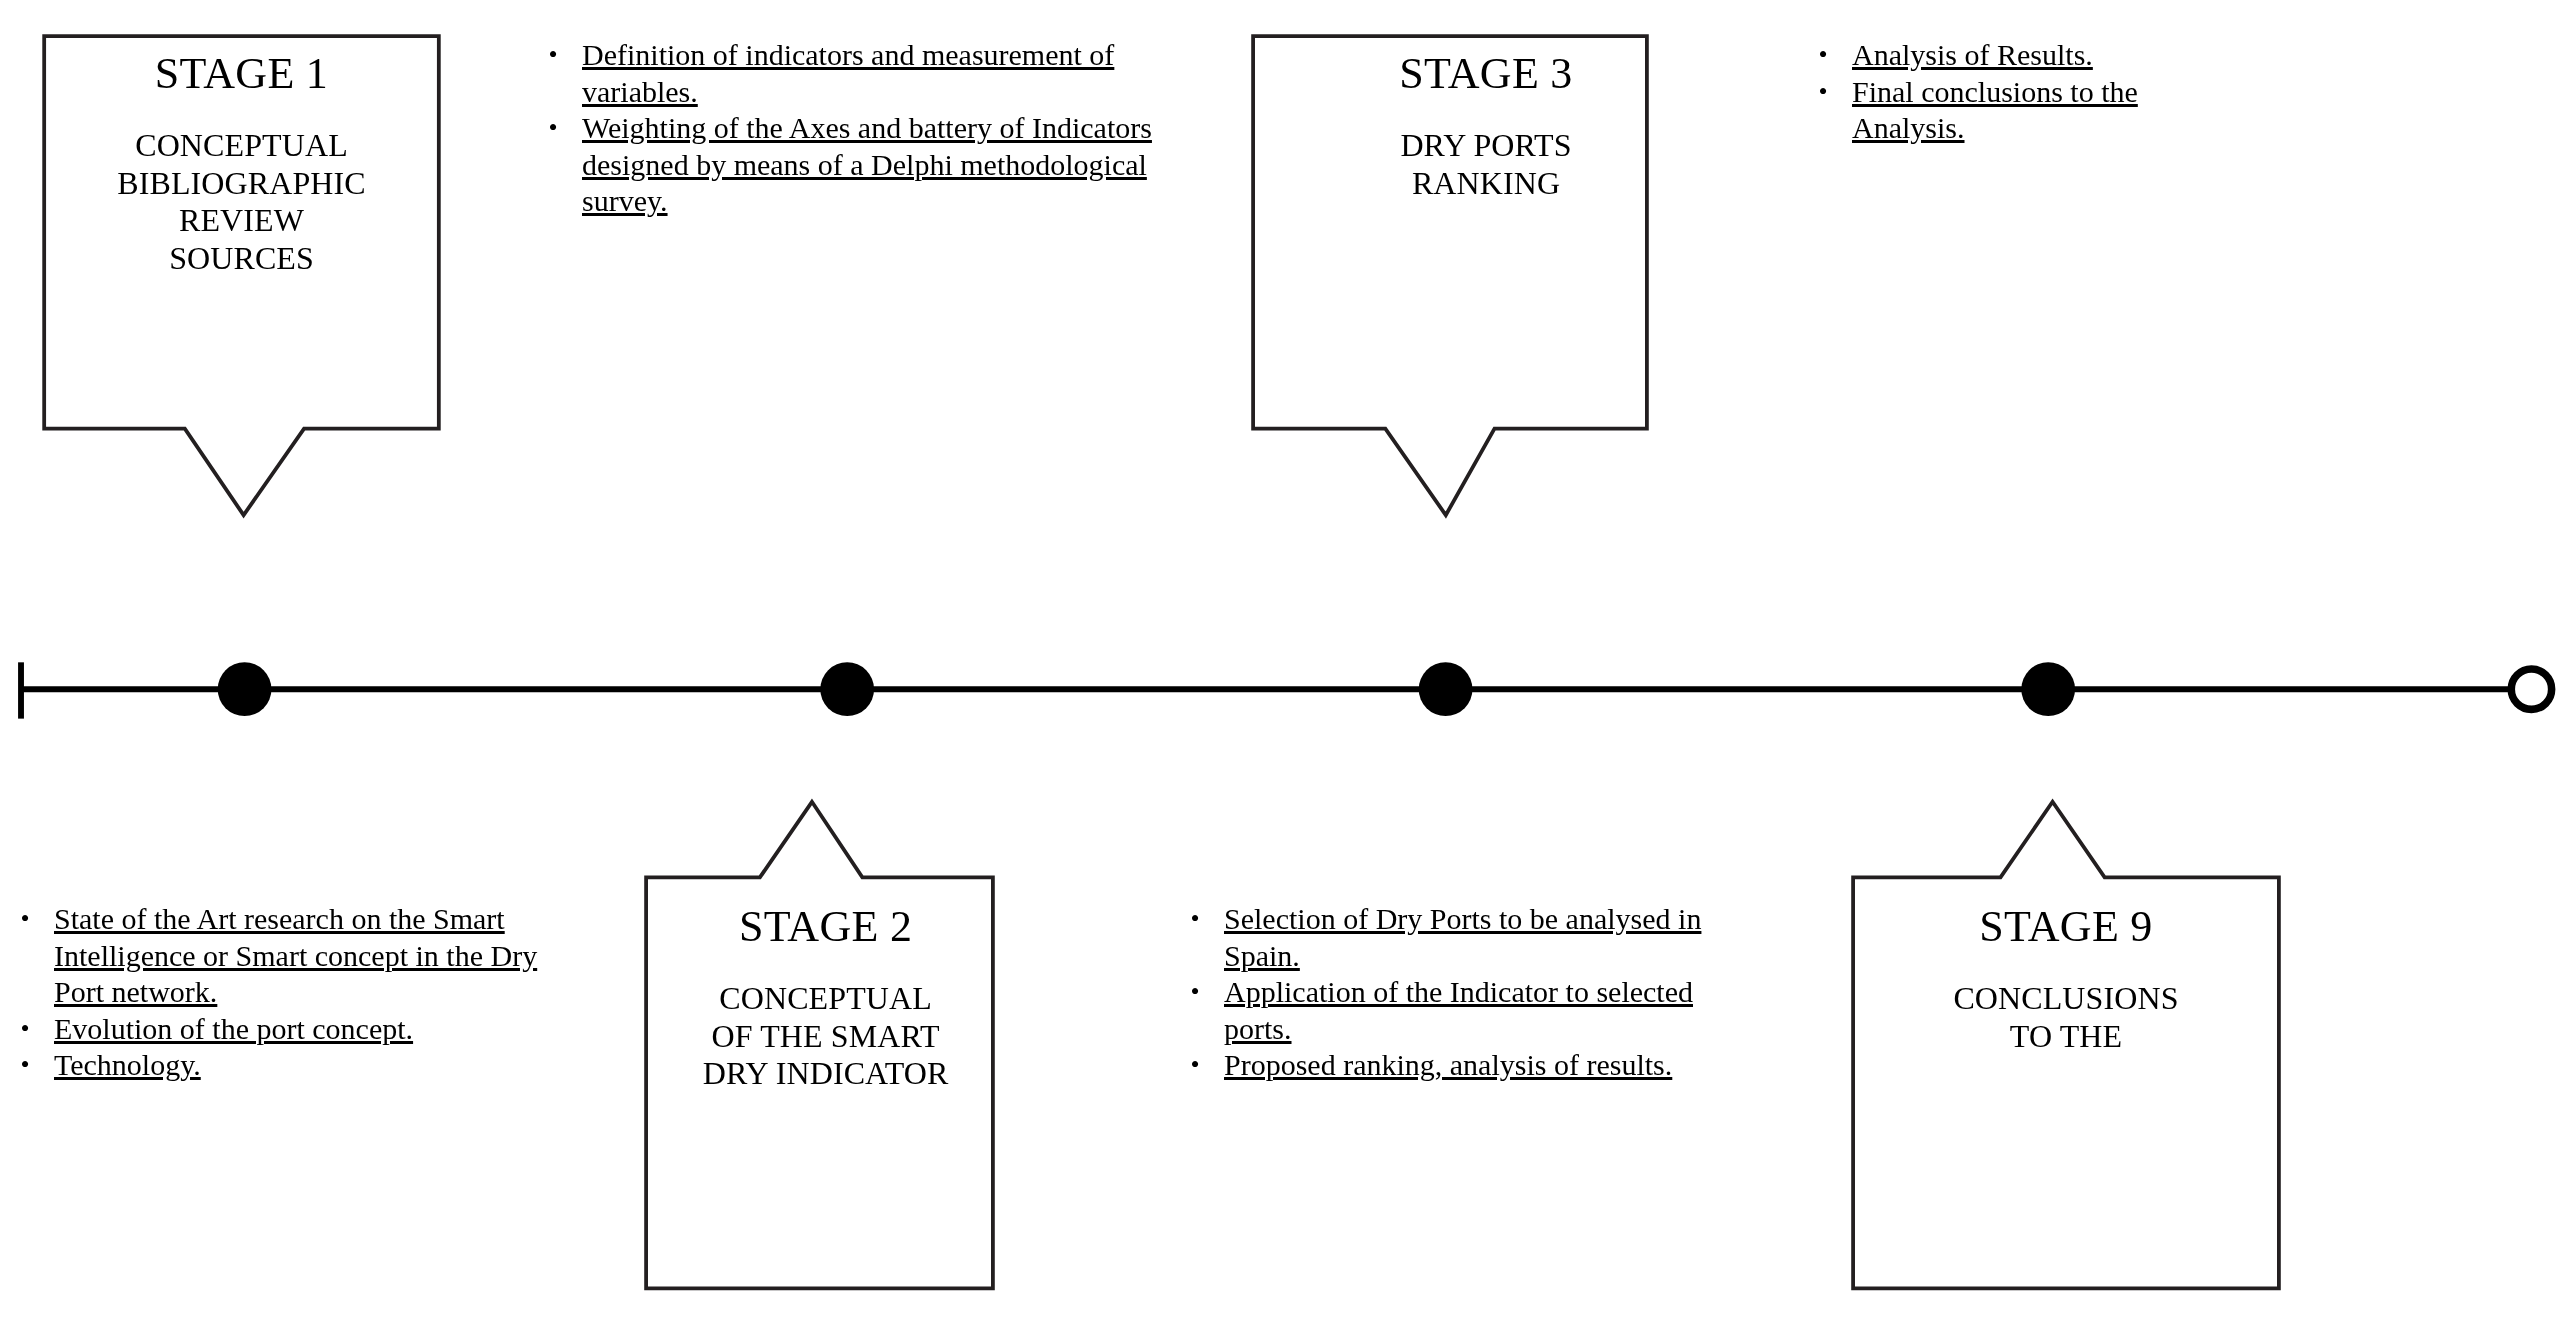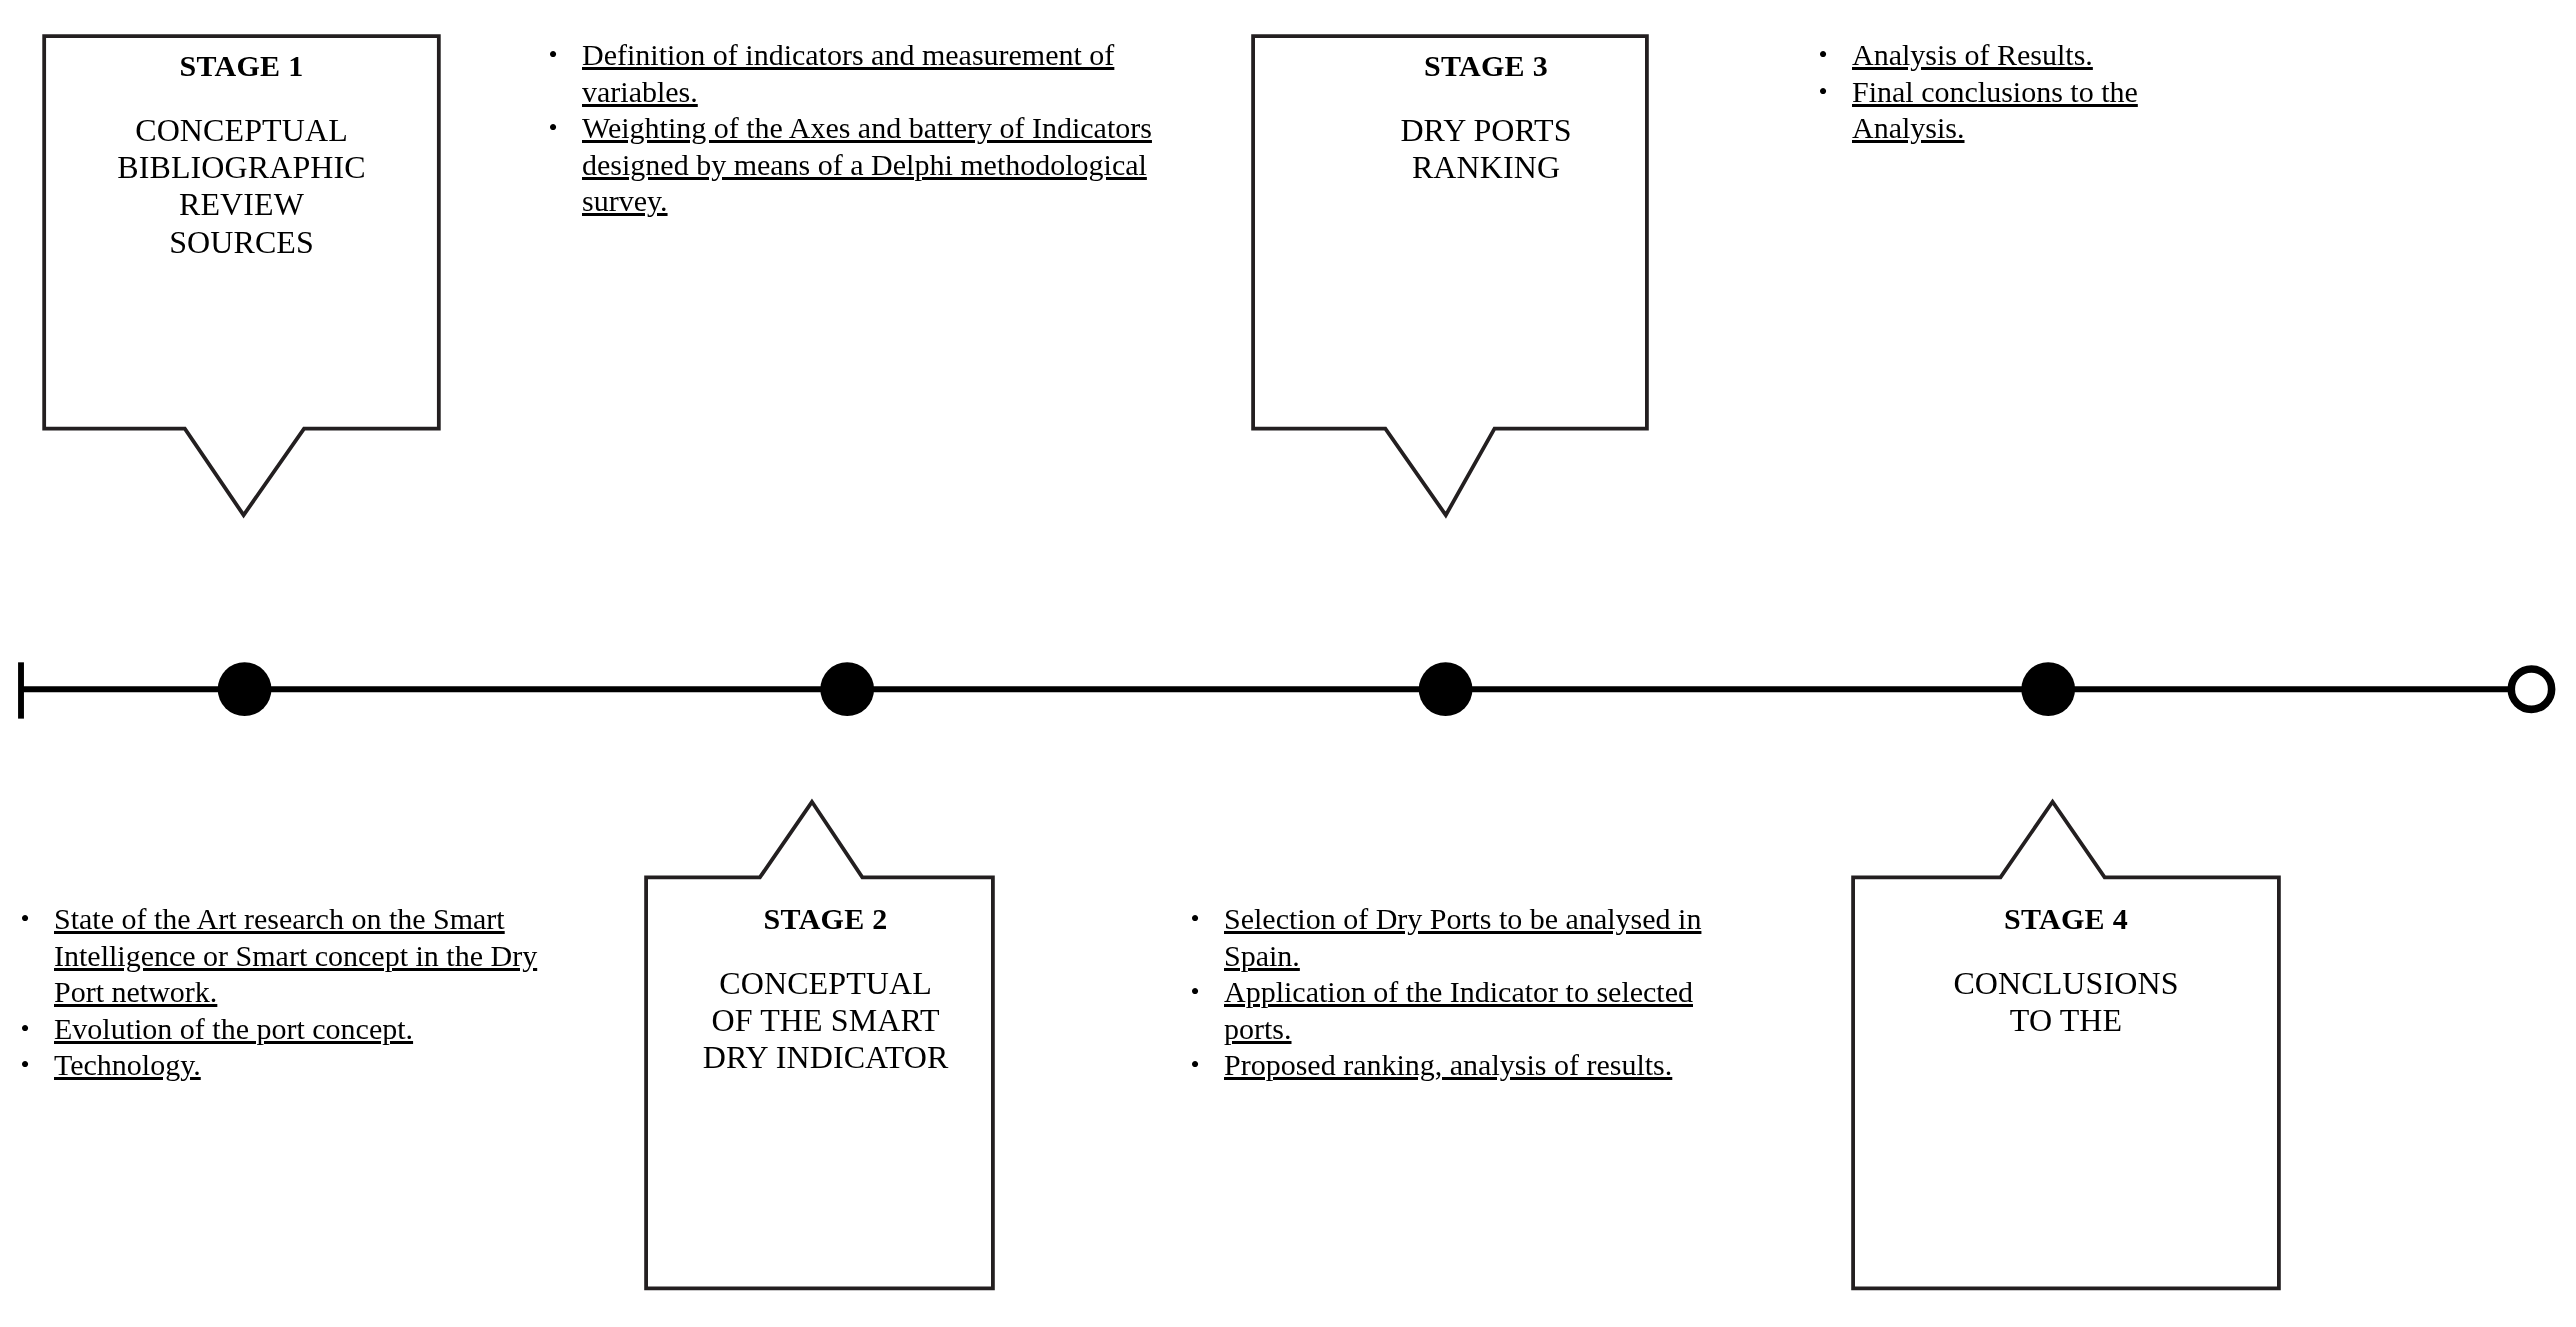--- a/index.html
+++ b/index.html
@@ -31,22 +31,22 @@
   }
   .callout-body {
     position: absolute;
     left: 0;
     right: 0;
     text-align: center;
     box-sizing: border-box;
     padding: 0 11.8px;
   }
   .stage-title {
-    font-weight: bold;
-    font-size: 30px;
+    font-weight: normal;
+    font-size: 44px;
     line-height: 1.12;
     letter-spacing: 0.3px;
   }
   .stage-desc {
     font-size: 32px;
     line-height: 1.17;
     letter-spacing: 0.1px;
   }
   .stage-gap {
     height: 29px;
@@ -142,21 +142,21 @@
       <div class="stage-desc">OF THE SMART</div>
       <div class="stage-desc">DRY INDICATOR</div>
     </div>
   </div>
 
   <div class="callout" style="left:1851px; top:798px; width:430px; height:493px;">
     <svg width="430" height="493" viewBox="0 0 512 586">
       <path class="shape-outline" d="M 2.5 94 L 178 94 L 240 4 L 302 94 L 509.5 94 L 509.5 583.5 L 2.5 583.5 Z"></path>
     </svg>
     <div class="callout-body" style="top:104px;">
-      <div class="stage-title">STAGE 4</div>
+      <div class="stage-title">STAGE 9</div>
       <div class="stage-gap"></div>
       <div class="stage-desc">CONCLUSIONS</div>
       <div class="stage-desc">TO THE</div>
     </div>
   </div>
 
   <div class="bullet-block" style="left:545px; top:37px; width:622px;">
     <div class="bullet-row">
       <span class="bullet-dot">•</span>
       <span class="bullet-text">Definition of indicators and measurement of variables.</span>

